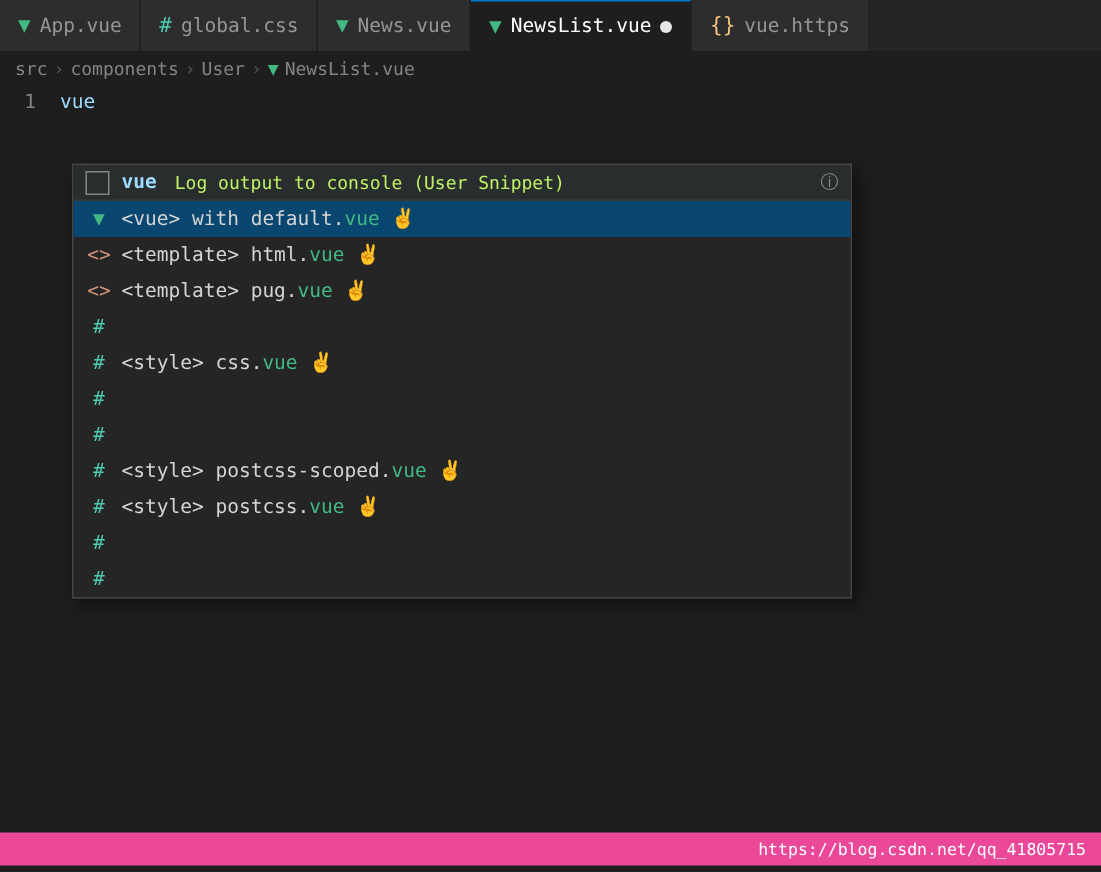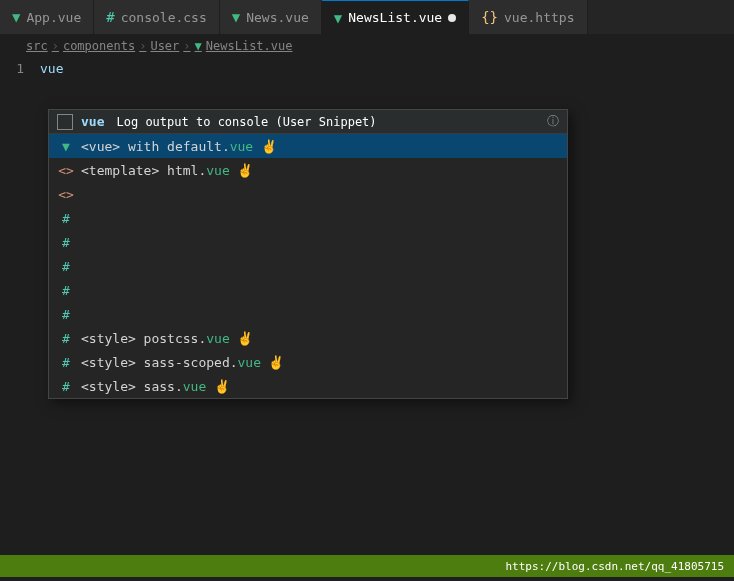--- a/index.html
+++ b/index.html
@@ -40,26 +40,25 @@
     }
     .tab-icon-vue { color: #42b883; font-size: 14px; }
     .tab-icon-css { color: #4ec9b0; font-size: 14px; }
     .tab-icon-json { color: #f1c27d; font-size: 14px; }
     .tab-dot { width: 8px; height: 8px; border-radius: 50%; background: #e7e7e7; display: inline-block; }
 
     
     .breadcrumb {
       display: flex;
       align-items: center;
-      padding: 4px 26px;
+      padding: 4px 10px;
       font-size: 12px;
       color: #858585;
       background: #1e1e1e;
       gap: 4px;
-      text-decoration: underline;
     }
     .breadcrumb-sep { color: #555; }
     .breadcrumb-vue-icon { color: #42b883; font-size: 12px; }
 
     
     .editor {
       position: relative;
       background: #1e1e1e;
       padding: 0;
     }
@@ -110,21 +109,21 @@
       justify-content: center;
       color: #d4d4d4;
       font-size: 10px;
     }
     .autocomplete-header-name {
       color: #9cdcfe;
       font-size: 13px;
       font-weight: bold;
     }
     .autocomplete-header-desc {
-      color: #ffffff;
+      color: #bef264;
       font-size: 12px;
       margin-left: 4px;
     }
     .autocomplete-header-info {
       margin-left: auto;
       color: #888;
       font-size: 12px;
     }
     .autocomplete-item {
       display: flex;
@@ -153,21 +152,21 @@
     }
     .item-text .vue-ext { color: #42b883; }
 
     
     .status-bar {
       position: absolute;
       bottom: 0;
       right: 0;
       left: 0;
       height: 22px;
-      background: #4d7c0f;
+      background: #ec4899;
       display: flex;
       align-items: center;
       justify-content: flex-end;
       padding: 0 10px;
     }
     .status-url {
       color: #ffffff;
       font-size: 11px;
     }
   </style>
@@ -176,21 +175,21 @@
 
 <div class="tab-bar">
 
   <div class="tab">
     <span class="tab-icon-vue">▼</span>
     <span>App.vue</span>
   </div>
 
   <div class="tab">
     <span class="tab-icon-css">#</span>
-    <span>console.css</span>
+    <span>global.css</span>
   </div>
 
   <div class="tab">
     <span class="tab-icon-vue">▼</span>
     <span>News.vue</span>
   </div>
 
   <div class="tab active">
     <span class="tab-icon-vue">▼</span>
     <span>NewsList.vue</span>
@@ -238,60 +237,63 @@
 
     <div class="autocomplete-item">
       <span class="item-icon icon-html">&lt;&gt;</span>
       <span class="item-text">
         &lt;template&gt; html.<span class="vue-ext">vue</span> ✌️
       </span>
     </div>
 
     <div class="autocomplete-item">
       <span class="item-icon icon-html">&lt;&gt;</span>
-    </div>
-
-    <div class="autocomplete-item">
-      <span class="item-icon icon-css">#</span>
-    </div>
-
-    <div class="autocomplete-item">
-      <span class="item-icon icon-css">#</span>
-    </div>
-
-    <div class="autocomplete-item">
-      <span class="item-icon icon-css">#</span>
-    </div>
-
-    <div class="autocomplete-item">
-      <span class="item-icon icon-css">#</span>
-    </div>
-
-    <div class="autocomplete-item">
-      <span class="item-icon icon-css">#</span>
+      <span class="item-text">
+        &lt;template&gt; pug.<span class="vue-ext">vue</span> ✌️
+      </span>
+    </div>
+
+    <div class="autocomplete-item">
+      <span class="item-icon icon-css">#</span>
+    </div>
+
+    <div class="autocomplete-item">
+      <span class="item-icon icon-css">#</span>
+      <span class="item-text">
+        &lt;style&gt; css.<span class="vue-ext">vue</span> ✌️
+      </span>
+    </div>
+
+    <div class="autocomplete-item">
+      <span class="item-icon icon-css">#</span>
+    </div>
+
+    <div class="autocomplete-item">
+      <span class="item-icon icon-css">#</span>
+    </div>
+
+    <div class="autocomplete-item">
+      <span class="item-icon icon-css">#</span>
+      <span class="item-text">
+        &lt;style&gt; postcss-scoped.<span class="vue-ext">vue</span> ✌️
+      </span>
     </div>
 
     <div class="autocomplete-item">
       <span class="item-icon icon-css">#</span>
       <span class="item-text">
         &lt;style&gt; postcss.<span class="vue-ext">vue</span> ✌️
       </span>
     </div>
 
     <div class="autocomplete-item">
       <span class="item-icon icon-css">#</span>
-      <span class="item-text">
-        &lt;style&gt; sass-scoped.<span class="vue-ext">vue</span> ✌️
-      </span>
-    </div>
-
-    <div class="autocomplete-item">
-      <span class="item-icon icon-css">#</span>
-      <span class="item-text">
-        &lt;style&gt; sass.<span class="vue-ext">vue</span> ✌️
-      </span>
+    </div>
+
+    <div class="autocomplete-item">
+      <span class="item-icon icon-css">#</span>
     </div>
   </div>
 
   <div class="status-bar">
     <span class="status-url">https://blog.csdn.net/qq_41805715</span>
   </div>
 </div>
 
 </body></html>

